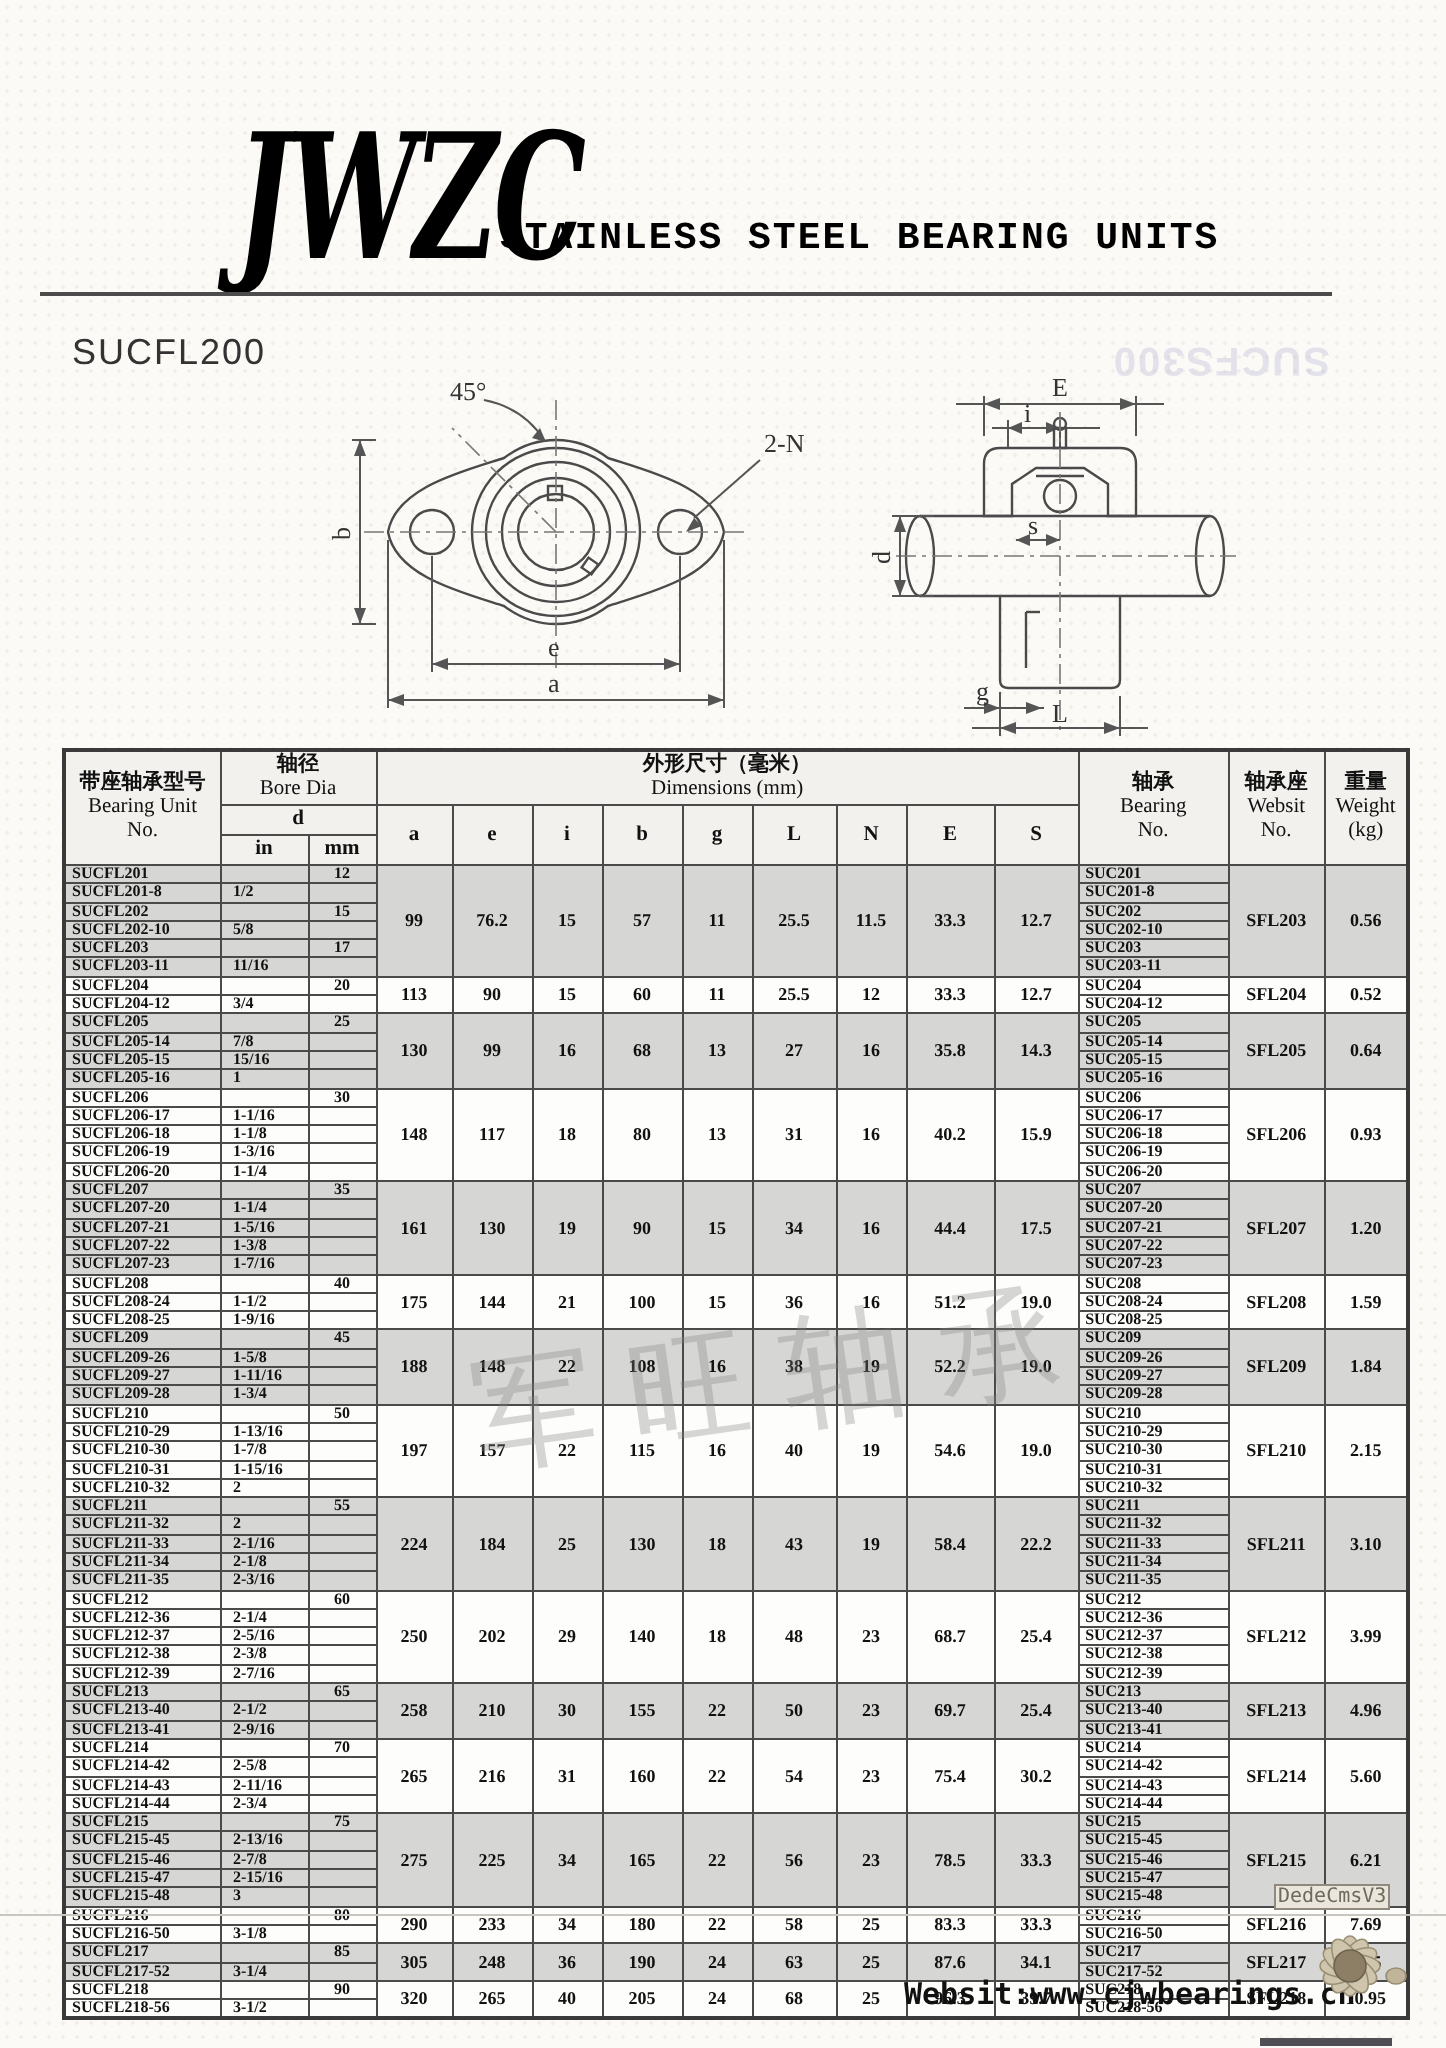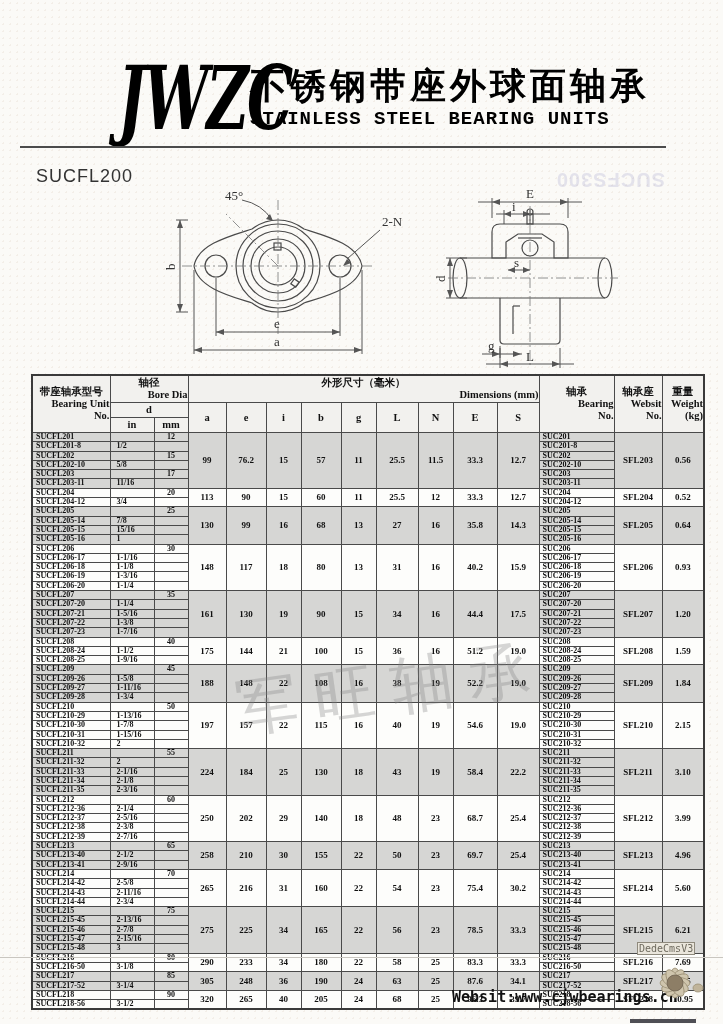--- a/index.html
+++ b/index.html
@@ -47,21 +47,21 @@
   .drawing .part { stroke:#4a4a4a; stroke-width:1.2; fill:none; }
   .drawing .center { stroke:#777; stroke-width:0.8; stroke-dasharray:10 3 2 3; fill:none; }
   
   .spec-table-wrap { position:absolute; left:31px; top:374px; }
   table.spec { border-collapse:collapse; table-layout:fixed; width:662px; border:2px solid #3a3a3a; }
   table.spec th, table.spec td {
     border:1px solid #4a4a4a; font-weight:bold; color:#111;
     font-family:"Liberation Serif", serif; overflow:hidden; white-space:nowrap;
   }
   table.spec th { font-size:10.5px; line-height:12px; text-align:center; padding:1px 0; background:#f2f1ee; }
-  table.spec th .en { font-weight:bold;text-align:right; }
+  table.spec th .en { font-weight:normal; }
   table.spec td { font-size:8px; line-height:8.3px; height:8.3px; text-align:center; padding:0; }
   table.spec td.unit, table.spec td.bearing { text-align:left; padding-left:3px; }
   table.spec td.in { text-align:left; padding-left:6px; }
   table.spec tr.shaded td { background:#d6d6d4; }
   table.spec tr.plain td { background:#fdfdfb; }
   table.spec td.dim { font-size:9px; }
   
   .hand-watermark {
     position:absolute; left:235px; top:645px; width:330px;
     font-size:62px; letter-spacing:16px; color:rgba(130,130,130,0.32);
@@ -84,21 +84,20 @@
     font-family:"DejaVu Sans Mono", monospace; font-size:10px; color:#6e6a5e;
   }
   .bottom-bar { position:absolute; left:630px; top:1019px; width:66px; height:4px; background:#4f4f55; }
 </style>
 </head>
 <body>
 
 <div class="page">
 
   <div class="logo">JWZC</div>
-  <div class="title-cn">不锈钢带座外球面轴承</div>
   <div class="title-en">STAINLESS STEEL BEARING UNITS</div>
   <div class="header-rule"></div>
 
   <div class="series-label">SUCFL200</div>
   <div class="ghost-watermark">SUCFS300</div>
 
   <svg class="drawing" width="660" height="186" viewBox="0 0 660 186">
     <defs>
       <pattern id="hatch" width="6" height="6" patternUnits="userSpaceOnUse" patternTransform="rotate(45)">
         <line x1="0" y1="0" x2="0" y2="6" stroke="#666" stroke-width="1"></line>

